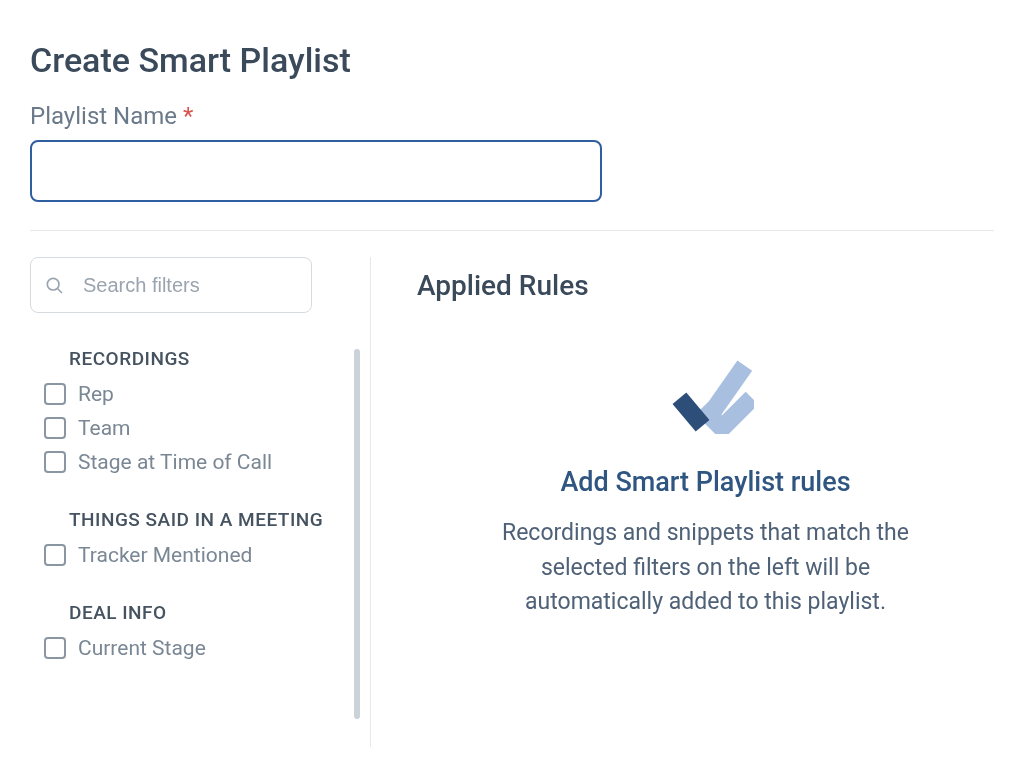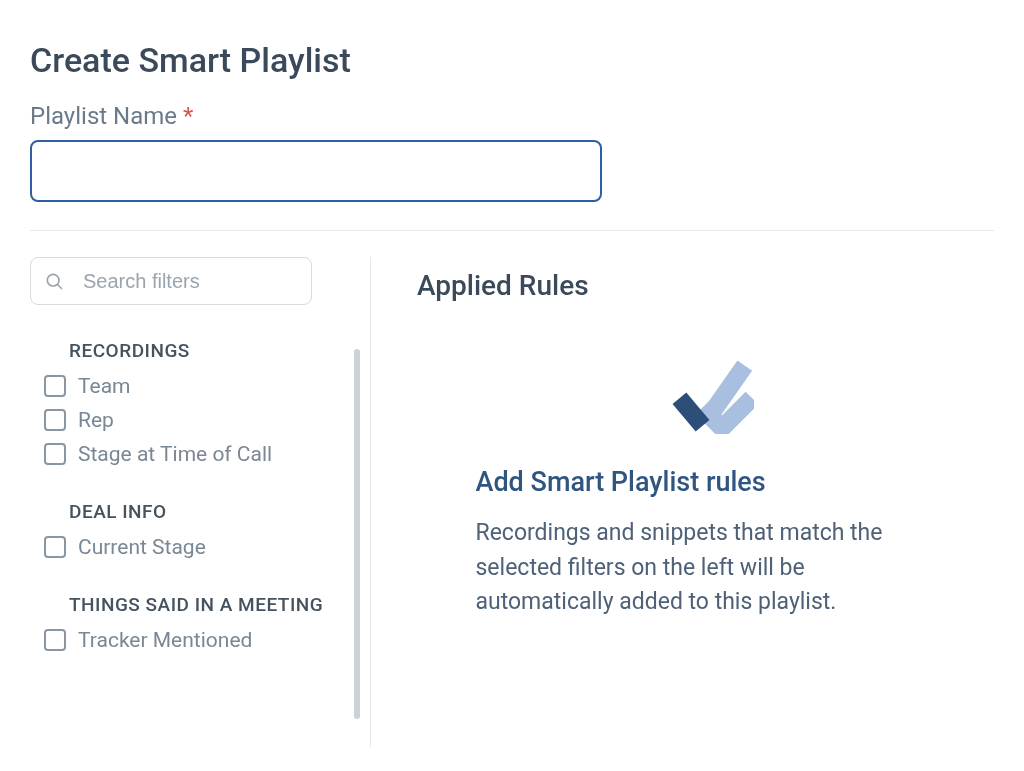--- a/index.html
+++ b/index.html
@@ -81,21 +81,21 @@
       position: absolute;
       left: 14px;
       top: 50%;
       transform: translateY(-50%);
       color: #9aa4af;
       display: flex;
       align-items: center;
     }
     .search-input {
       width: 100%;
-      height: 48px;
+      height: 56px;
       border: 1px solid #d6dbe0;
       border-radius: 8px;
       font-size: 20px;
       padding: 0 16px 0 52px;
       outline: none;
       color: #6b7a8a;
     }
     .search-input::placeholder {
       color: #9aa4af;
     }
@@ -138,21 +138,21 @@
       padding-left: 46px;
       padding-top: 12px;
     }
     .applied-title {
       font-size: 28px;
       font-weight: 500;
       color: #3a4a5a;
       margin-bottom: 58px;
     }
     .empty-state {
-      text-align: left;
+      text-align: center;
       max-width: 460px;
       margin: 0 auto;
     }
     .check-icon {
       margin-bottom: 32px;
       display: flex;
       justify-content: center;
     }
     .empty-title {
       font-size: 27px;
@@ -192,49 +192,49 @@
           </svg>
         </span>
         <input type="text" class="search-input" placeholder="Search filters" style="">
       </div>
 
       <div class="filter-group">
         <div class="group-heading">RECORDINGS</div>
         <ul class="filter-list">
           <li class="filter-item">
             <span class="checkbox"></span>
+            <span class="filter-label">Rep</span>
+          </li>
+          <li class="filter-item">
+            <span class="checkbox"></span>
             <span class="filter-label">Team</span>
           </li>
           <li class="filter-item">
             <span class="checkbox"></span>
-            <span class="filter-label">Rep</span>
-          </li>
-          <li class="filter-item">
-            <span class="checkbox"></span>
             <span class="filter-label">Stage at Time of Call</span>
+          </li>
+        </ul>
+      </div>
+
+      <div class="filter-group">
+        <div class="group-heading">THINGS SAID IN A MEETING</div>
+        <ul class="filter-list">
+          <li class="filter-item">
+            <span class="checkbox"></span>
+            <span class="filter-label">Tracker Mentioned</span>
           </li>
         </ul>
       </div>
 
       <div class="filter-group">
         <div class="group-heading">DEAL INFO</div>
         <ul class="filter-list">
           <li class="filter-item">
             <span class="checkbox"></span>
             <span class="filter-label">Current Stage</span>
-          </li>
-        </ul>
-      </div>
-
-      <div class="filter-group">
-        <div class="group-heading">THINGS SAID IN A MEETING</div>
-        <ul class="filter-list">
-          <li class="filter-item">
-            <span class="checkbox"></span>
-            <span class="filter-label">Tracker Mentioned</span>
           </li>
         </ul>
       </div>
 
       <div class="sidebar-scroll-indicator"></div>
     </aside>
 
     <div class="vertical-divider"></div>
 
     <main class="main">

